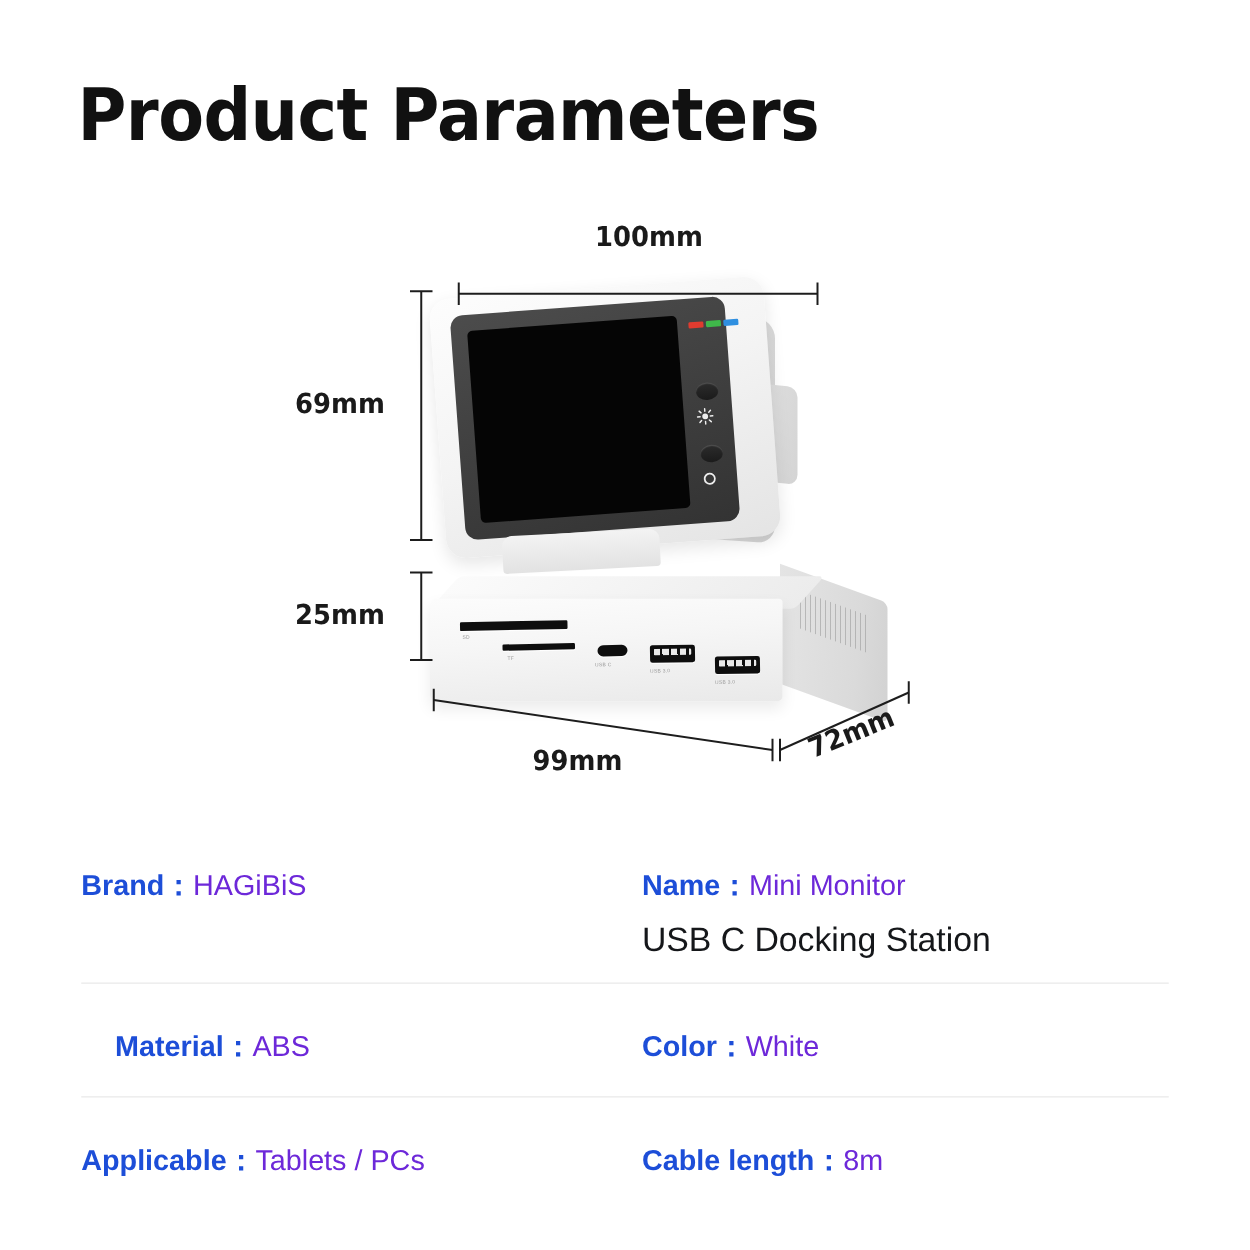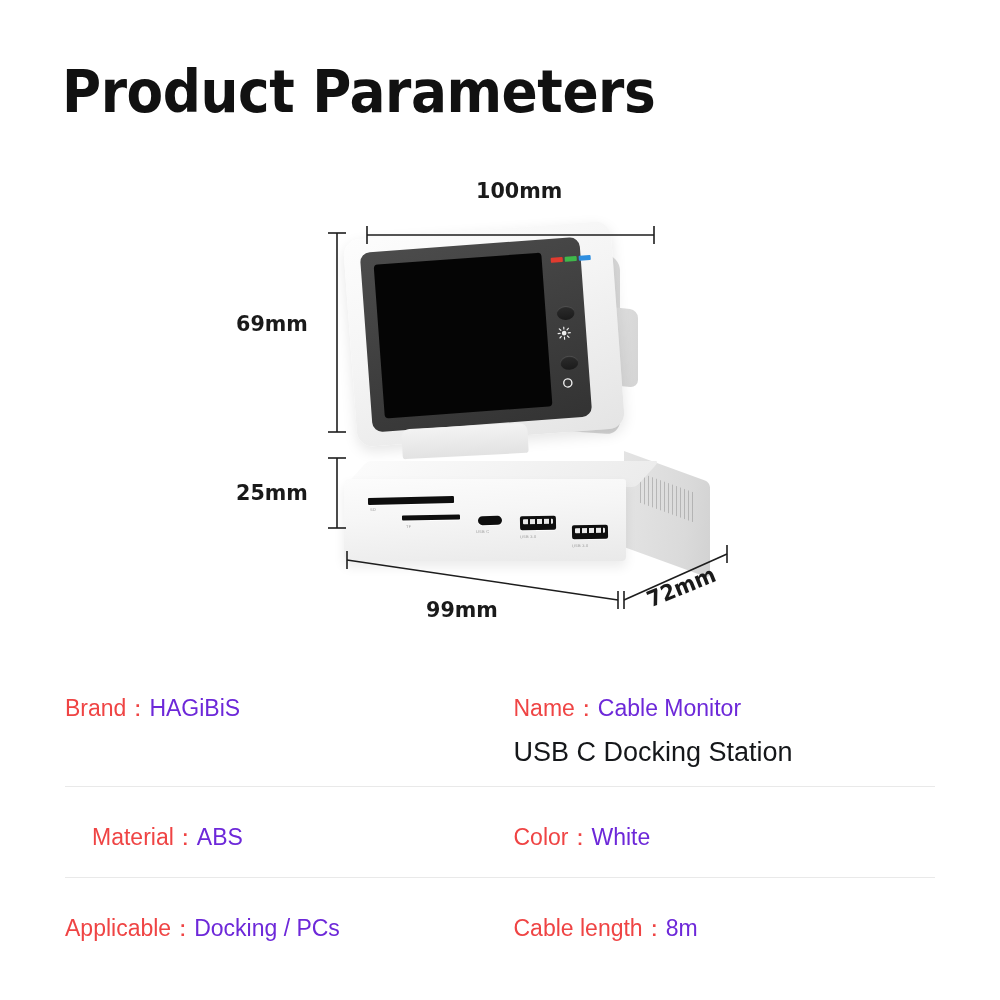--- a/index.html
+++ b/index.html
@@ -310,22 +310,22 @@
   }
   .spec-col { width: 50%; }
   .spec-col.right { padding-left: 27px; }
   .spec-line {
     font-size: 23px;
     line-height: 44px;
     white-space: nowrap;
     font-family: "Liberation Sans", sans-serif;
   }
   .spec-key {
-    color: #ef4444;
-    font-weight: normal;
+    color: #1d4ed8;
+    font-weight: bold;
   }
   .spec-val {
     color: #6d28d9;
     font-weight: normal;
   }
   .spec-cont {
     font-size: 27px;
     line-height: 44px;
     color: #15171a;
     white-space: nowrap;
@@ -446,21 +446,21 @@
 <div id="spec-table">
 
   <div class="spec-row r1">
     <div class="spec-col left">
       <div class="spec-line">
         <span class="spec-key">Brand：</span><span class="spec-val">HAGiBiS</span>
       </div>
     </div>
     <div class="spec-col right">
       <div class="spec-line">
-        <span class="spec-key">Name：</span><span class="spec-val">Cable Monitor</span>
+        <span class="spec-key">Name：</span><span class="spec-val">Mini Monitor</span>
       </div>
       <div class="spec-cont">USB C Docking Station</div>
     </div>
   </div>
 
   <div class="spec-row r2">
     <div class="spec-col right">
       <div class="spec-line">
         <span class="spec-key">Material：</span><span class="spec-val">ABS</span>
       </div>
@@ -468,21 +468,21 @@
     <div class="spec-col left">
       <div class="spec-line">
         <span class="spec-key">Color：</span><span class="spec-val">White</span>
       </div>
     </div>
   </div>
 
   <div class="spec-row r3">
     <div class="spec-col left">
       <div class="spec-line">
-        <span class="spec-key">Applicable：</span><span class="spec-val">Docking / PCs</span>
+        <span class="spec-key">Applicable：</span><span class="spec-val">Tablets / PCs</span>
       </div>
     </div>
     <div class="spec-col right">
       <div class="spec-line">
         <span class="spec-key">Cable length：</span><span class="spec-val">8m</span>
       </div>
     </div>
   </div>
 </div>
 

